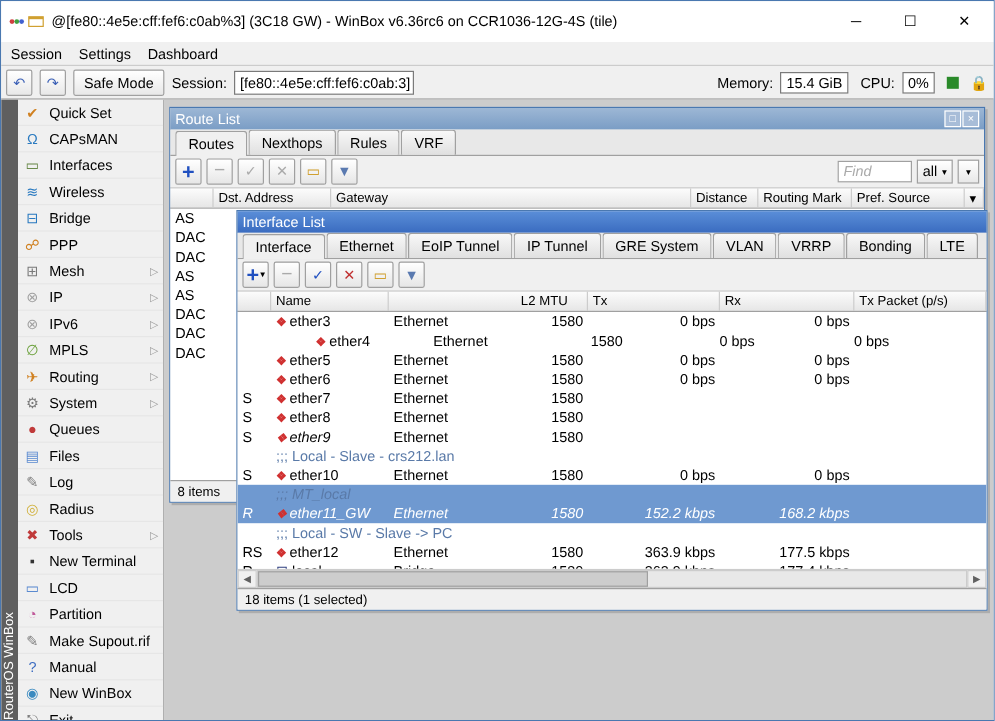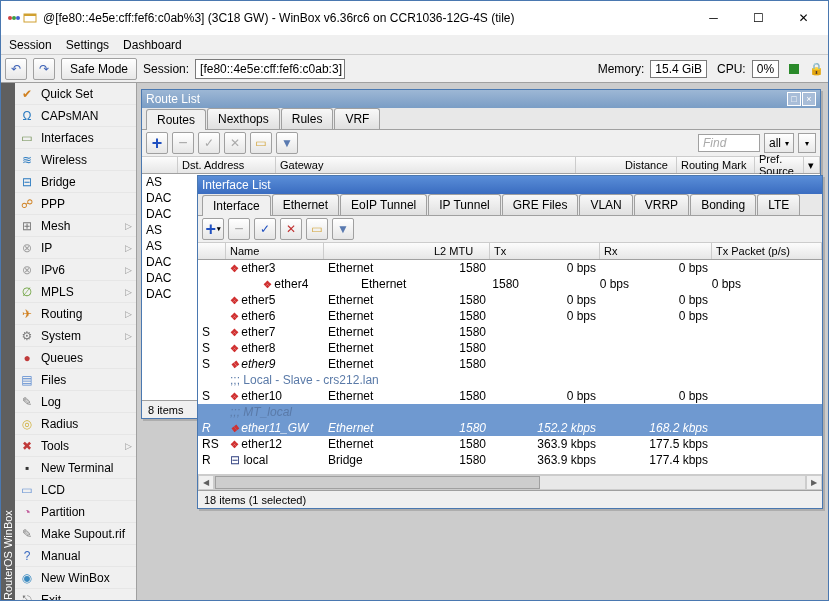--- a/index.html
+++ b/index.html
@@ -240,21 +240,21 @@
               <span style="font-size:8px;">▾</span>
             </div>
           <div class="dd" style="width:18px;justify-content:center;">
               <span style="font-size:8px;">▾</span>
             </div>
         </div>
         <div class="grid-head">
           <div class="gh" style="width:36px;"></div>
           <div class="gh" style="width:98px;">Dst. Address</div>
           <div class="gh" style="width:300px;">Gateway</div>
-          <div class="gh" style="width:56px;margin-left:45px;">Distance</div>
+          <div class="gh" style="width:56px;">Distance</div>
           <div class="gh" style="width:78px;">Routing Mark</div>
           <div class="gh" style="flex:1;">Pref. Source</div>
           <div class="gh" style="width:16px;">▾</div>
         </div>
         <div class="grid-body" id="route-body">
             <div class="row">
               <div class="cell" style="width:36px;">AS</div>
             </div>
             <div class="row">
               <div class="cell" style="width:36px;">DAC</div>
@@ -283,21 +283,21 @@
 
       <div class="sub-window" style="left:60px; top:92px; width:626px; height:334px;">
         <div class="sub-titlebar" style="background:linear-gradient(#5a8ed8,#3a6cc0);">
           <span>Interface List</span>
         </div>
         <div class="tabs" id="iface-tabs">
             <div class="tab active">Interface</div>
             <div class="tab">Ethernet</div>
             <div class="tab">EoIP Tunnel</div>
             <div class="tab">IP Tunnel</div>
-            <div class="tab">GRE Files</div>
+            <div class="tab">GRE System</div>
             <div class="tab">VLAN</div>
             <div class="tab">VRRP</div>
             <div class="tab">Bonding</div>
             <div class="tab">LTE</div>
           </div>
         <div class="sub-toolbar">
           <div class="sq-btn" style="color:#2050c0; font-size:18px; font-weight:bold;">+<span style="font-size:7px;color:#000;margin-left:1px;">▾</span></div>
           <div class="sq-btn" style="color:#aaa; font-size:16px;">−</div>
           <div class="sq-btn" style="color:#2050c0;">✓</div>
           <div class="sq-btn" style="color:#c03030;">✕</div>
@@ -396,20 +396,24 @@
             </div>
             <div class="row sel">
               <div class="cell flags-col">R</div>
               <div class="cell" style="width:98px;"><span class="eth-ico">❖</span> ether11_GW</div>
               <div class="cell" style="width:106px;">Ethernet</div>
               <div class="cell" style="width:60px; text-align:right;">1580</div>
               <div class="cell" style="width:110px; text-align:right;">152.2 kbps</div>
               <div class="cell" style="width:112px; text-align:right;">168.2 kbps</div>
               <div class="cell" style="flex:1"></div>
             </div>
+            <div class="row comment">
+              <div class="cell flags-col"></div>
+              <div class="cell" style="flex:1">;;; Local -  SW - Slave -&gt; PC</div>
+            </div>
             <div class="row">
               <div class="cell flags-col">RS</div>
               <div class="cell" style="width:98px;"><span class="eth-ico">❖</span> ether12</div>
               <div class="cell" style="width:106px;">Ethernet</div>
               <div class="cell" style="width:60px; text-align:right;">1580</div>
               <div class="cell" style="width:110px; text-align:right;">363.9 kbps</div>
               <div class="cell" style="width:112px; text-align:right;">177.5 kbps</div>
               <div class="cell" style="flex:1"></div>
             </div>
             <div class="row">

